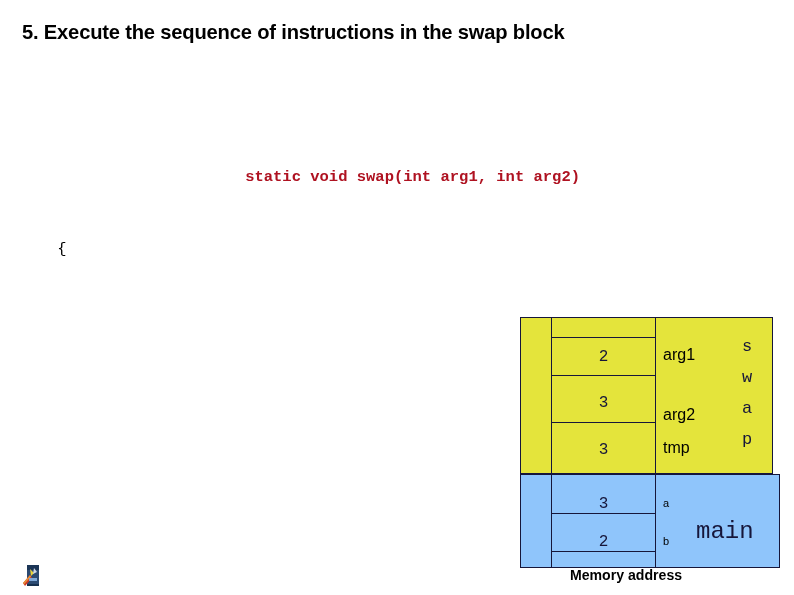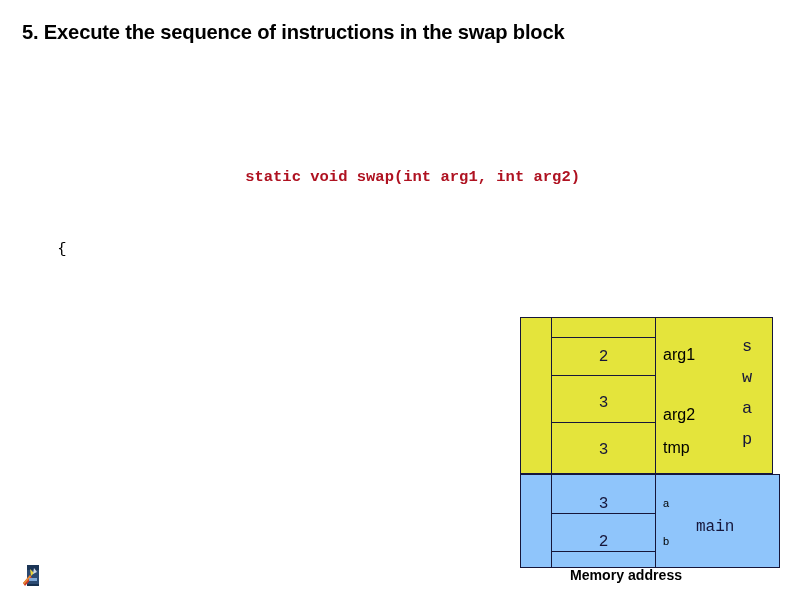--- a/index.html
+++ b/index.html
@@ -129,21 +129,21 @@
     text-align: center;
     width: 22px;
   }
   .word-swap { left: 215px; top: 13px; }
 
   .word-main {
     position: absolute;
     left: 175px;
     top: 43px;
     font-family: "Liberation Mono", "DejaVu Sans Mono", monospace;
-    font-size: 16px;
+    font-size: 24px;
     color: #16163a;
     white-space: nowrap;
     text-align: center;
   }
 
   
   .mem-caption {
     position: absolute;
     left: 570px;
     top: 566px;

